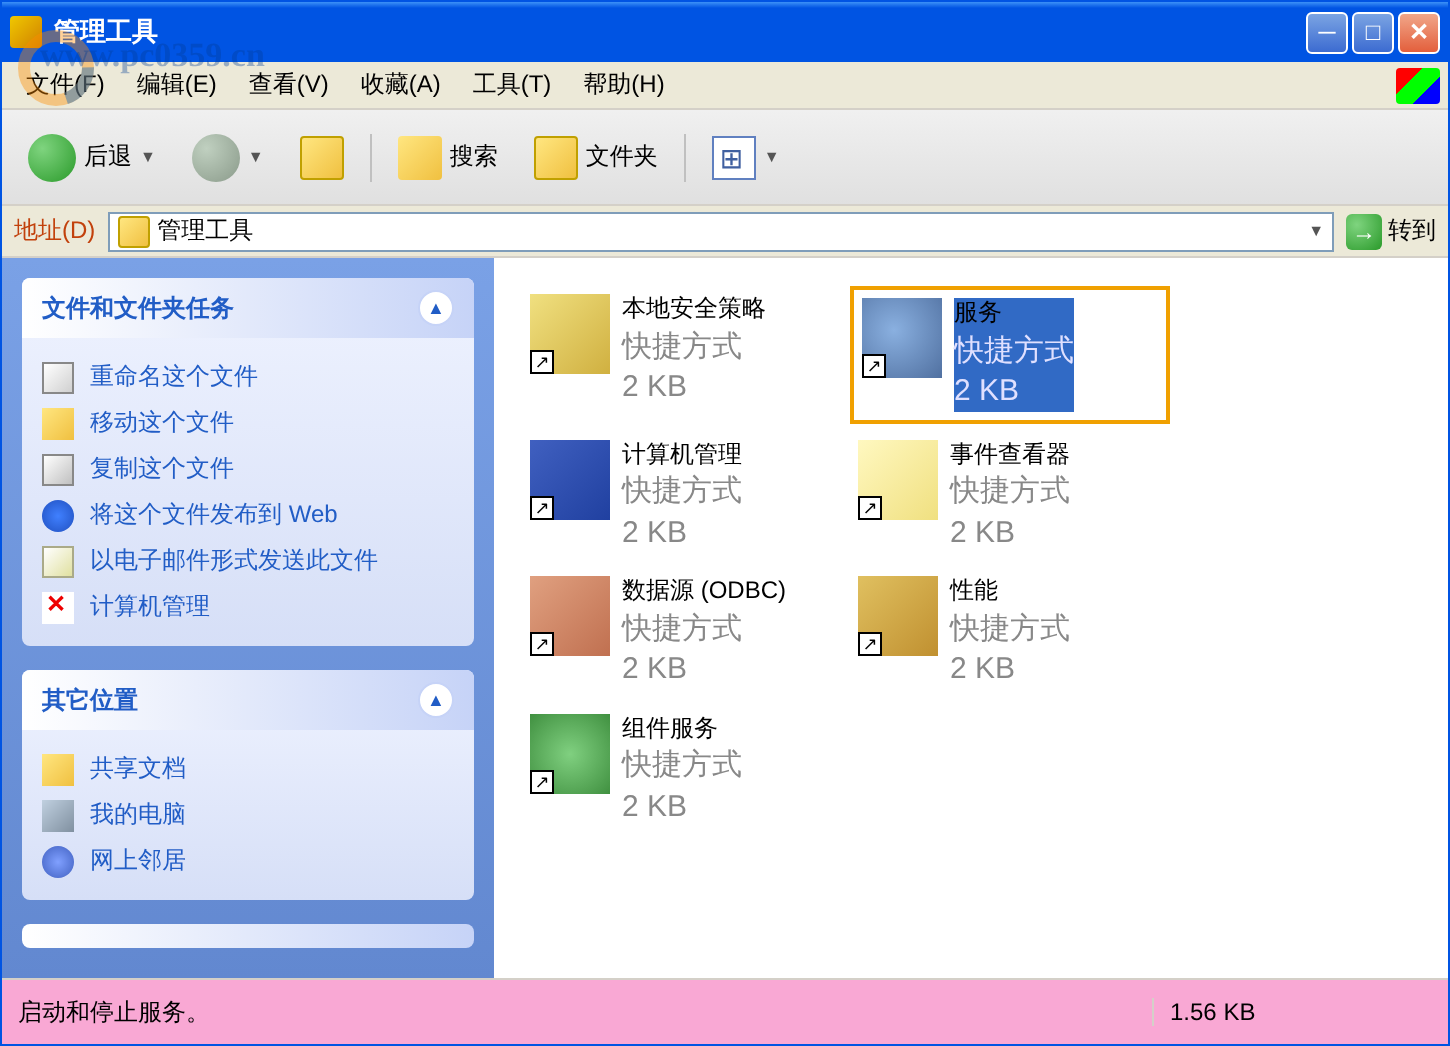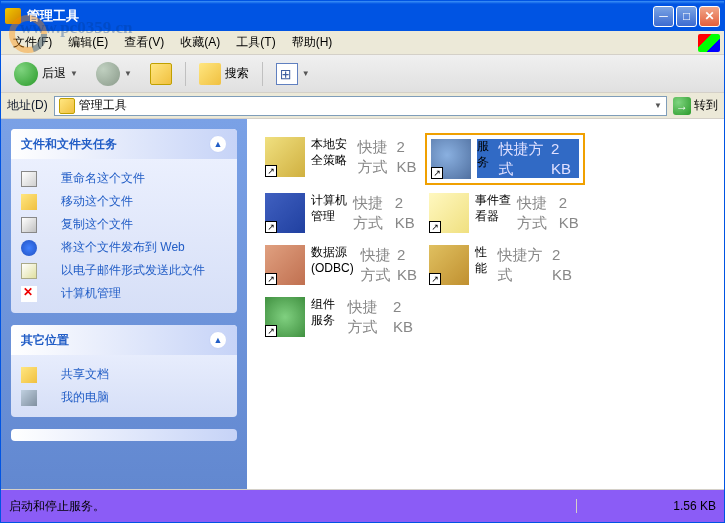--- a/index.html
+++ b/index.html
@@ -7,44 +7,44 @@
 .window{width:725px;height:523px;display:flex;flex-direction:column;border:1px solid #0054e3}
 .titlebar{height:30px;background:linear-gradient(to bottom,#3c91f7 0%,#0054e3 10%,#0054e3 90%,#0054e3 100%);display:flex;align-items:center;padding:0 4px;color:#fff}
 .titlebar-icon{width:16px;height:16px;margin-right:6px;background:linear-gradient(135deg,#f0c800,#d08000);border-radius:2px}
 .titlebar-title{flex:1;font-weight:bold;font-size:13px}
 .win-btns{display:flex;gap:2px}
 .win-btn{width:21px;height:21px;background:linear-gradient(to bottom,#7ba4e3,#3c6bd1);border:1px solid #fff;border-radius:3px;display:flex;align-items:center;justify-content:center;color:#fff;font-weight:bold;cursor:pointer}
 .win-btn.close{background:linear-gradient(to bottom,#f1a689,#e35f3c)}
 .menubar{height:24px;background:#ece9d8;display:flex;align-items:center;padding:0 4px;border-bottom:1px solid #d4d0c8;position:relative}
 .menu-item{padding:3px 8px;cursor:pointer}
 .menubar .flag{position:absolute;right:4px;width:22px;height:18px;background:linear-gradient(135deg,#f00 0%,#f00 33%,#0f0 33%,#0f0 66%,#00f 66%);border-radius:2px}
-.toolbar{height:38px;background:linear-gradient(to bottom,#f0f0f0,#e0e0e0);display:flex;align-items:center;padding:0 6px;border-bottom:1px solid #d4d0c8;gap:4px}
+.toolbar{height:48px;background:linear-gradient(to bottom,#f0f0f0,#e0e0e0);display:flex;align-items:center;padding:0 6px;border-bottom:1px solid #d4d0c8;gap:4px}
 .tb-btn{display:flex;align-items:center;gap:4px;padding:4px 6px;border:1px solid transparent;border-radius:3px;cursor:pointer}
 .tb-icon{width:24px;height:24px;display:inline-block;border-radius:12px}
 .back-icon{background:radial-gradient(circle at 30% 30%,#7fd47f,#2a9a2a)}
 .fwd-icon{background:radial-gradient(circle at 30% 30%,#c0d0c0,#8a9a8a)}
 .up-icon{width:22px;height:22px;background:linear-gradient(135deg,#ffe680,#f0c040);border:1px solid #c0a000;border-radius:2px;position:relative}
 .search-icon{width:22px;height:22px;background:linear-gradient(135deg,#ffe680,#f0c040);border-radius:2px;position:relative}
 .folder-icon{width:22px;height:22px;background:linear-gradient(135deg,#ffe680,#f0c040);border:1px solid #c0a000;border-radius:2px}
 .view-icon{width:22px;height:22px;background:#fff;border:1px solid #6080c0;display:inline-block}
 .view-icon::before{content:"⊞";color:#4060a0;font-size:14px;line-height:20px;padding-left:3px}
 .sep{width:1px;height:24px;background:#c0c0c0;margin:0 2px}
 .dropdown-arrow{font-size:8px;color:#555}
 .addressbar{height:26px;background:#ece9d8;display:flex;align-items:center;padding:0 6px;gap:6px;border-bottom:1px solid #d4d0c8}
-.addr-label{color:#0f172a}
+.addr-label{color:#c2410c}
 .addr-input{flex:1;height:20px;background:#fff;border:1px solid #7f9db9;display:flex;align-items:center;padding:0 4px;gap:4px}
 .addr-go{display:flex;align-items:center;gap:3px;cursor:pointer}
 .go-icon{width:18px;height:18px;background:radial-gradient(circle at 30% 30%,#7fd47f,#2a9a2a);border-radius:3px;display:flex;align-items:center;justify-content:center;color:#fff}
 .content{flex:1;display:flex;overflow:hidden}
 .sidebar{width:246px;background:linear-gradient(to bottom,#7aa1e6,#6288d0);padding:10px;overflow-y:auto}
 .panel{background:linear-gradient(to bottom,#eff3ff,#d6dff7);border-radius:4px;margin-bottom:12px;overflow:hidden}
 .panel-header{background:linear-gradient(to right,#fff,#c6d3f7);padding:6px 10px;display:flex;justify-content:space-between;align-items:center;font-weight:bold;color:#215dc6;cursor:pointer}
 .panel-chevron{width:18px;height:18px;background:#fff;border:1px solid #c6d3f7;border-radius:9px;display:flex;align-items:center;justify-content:center;font-size:9px;color:#215dc6}
 .panel-body{padding:8px 10px}
-.task-item{display:flex;align-items:center;gap:24px;padding:3px 0;color:#215dc6;cursor:pointer}
+.task-item{display:flex;align-items:center;gap:8px;padding:3px 0;color:#215dc6;cursor:pointer}
 .task-icon{width:16px;height:16px;flex-shrink:0}
 .task-icon.rename{background:linear-gradient(135deg,#fff,#d0d0d0);border:1px solid #888}
 .task-icon.move{background:linear-gradient(135deg,#ffe680,#f0c040)}
 .task-icon.copy{background:linear-gradient(135deg,#fff,#c0c0c0);border:1px solid #888}
 .task-icon.web{background:radial-gradient(circle,#4080ff,#2050c0);border-radius:8px}
 .task-icon.mail{background:linear-gradient(135deg,#fff,#e0e0a0);border:1px solid #aa8}
 .task-icon.delete{background:#fff;position:relative}
 .task-icon.delete::before{content:"✕";color:#e00;font-weight:bold;position:absolute;left:2px;top:-1px}
 .task-icon.cp{background:linear-gradient(135deg,#c0d0ff,#8090e0)}
 .task-icon.docs{background:linear-gradient(135deg,#ffe680,#f0c040)}
@@ -57,27 +57,27 @@
 .file-item.selected .file-text{background:#316ac5;color:#fff}
 .file-icon{width:40px;height:40px;flex-shrink:0;position:relative}
 .file-icon .shortcut{position:absolute;bottom:0;left:0;width:12px;height:12px;background:#fff;border:1px solid #000;display:flex;align-items:center;justify-content:center;font-size:9px}
 .ico-security{background:linear-gradient(135deg,#f0e080,#d0b040)}
 .ico-services{background:radial-gradient(circle at 40% 40%,#8ab0e0,#5070a0)}
 .ico-compmgmt{background:linear-gradient(135deg,#4060c0,#2040a0)}
 .ico-eventvwr{background:linear-gradient(135deg,#fff8c0,#f0e080)}
 .ico-odbc{background:linear-gradient(135deg,#e0a080,#c07050)}
 .ico-perf{background:linear-gradient(135deg,#e0c060,#c09030)}
 .ico-compsvc{background:radial-gradient(circle at 50% 50%,#80d080,#409040)}
-.file-text{display:flex;flex-direction:row;gap:1px;line-height:1.3}
+.file-text{display:flex;flex-direction:column;gap:1px;line-height:1.3}
 .file-name{color:#000}
 .file-type,.file-size{color:#888;font-size:15px}
 .file-item.selected .file-type,.file-item.selected .file-size{color:#e0e0ff}
-.statusbar{height:22px;background:#8b5cf6;border-top:1px solid #d4d0c8;display:flex;align-items:center;padding:16px 8px}
+.statusbar{height:22px;background:#f9a8d4;border-top:1px solid #d4d0c8;display:flex;align-items:center;padding:16px 8px}
 .status-left{flex:1}
-.status-right{width:140px;text-align:right;border-left:1px solid #d4d0c8;padding-left:8px}
+.status-right{width:140px;text-align:left;border-left:1px solid #d4d0c8;padding-left:8px}
 .watermark{position:absolute;top:18px;left:20px;color:rgba(0,60,150,.35);font-size:17px;font-weight:bold;pointer-events:none;z-index:100;font-family:Liberation Serif, serif}
 .wm-icon{position:absolute;top:14px;left:8px;width:40px;height:40px;z-index:99;pointer-events:none}
 </style>
 </head>
 <body>
 
 <div class="window">
   <div class="titlebar">
     <div class="titlebar-icon"></div>
     <div class="titlebar-title">管理工具</div>
@@ -109,20 +109,24 @@
       <span class="dropdown-arrow">▼</span>
     </div>
     <div class="tb-btn">
       <span class="up-icon"></span>
     </div>
     <div class="sep"></div>
     <div class="tb-btn">
       <span class="search-icon"></span>
       <span>搜索</span>
     </div>
+    <div class="tb-btn">
+      <span class="folder-icon"></span>
+      <span>文件夹</span>
+    </div>
     <div class="sep"></div>
     <div class="tb-btn">
       <span class="view-icon"></span>
       <span class="dropdown-arrow">▼</span>
     </div>
   </div>
 
   <div class="addressbar">
     <span class="addr-label">地址(D)</span>
     <div class="addr-input">
@@ -179,20 +183,24 @@
         </div>
         <div class="panel-body">
           <div class="task-item">
               <span class="task-icon shared"></span>
               <span>共享文档</span>
             </div>
           <div class="task-item">
               <span class="task-icon mycomp"></span>
               <span>我的电脑</span>
             </div>
+          <div class="task-item">
+              <span class="task-icon network"></span>
+              <span>网上邻居</span>
+            </div>
         </div>
       </div>
 
       <div class="panel">
         <div class="panel-header">
           
           
         </div>
       </div>
     </div>

